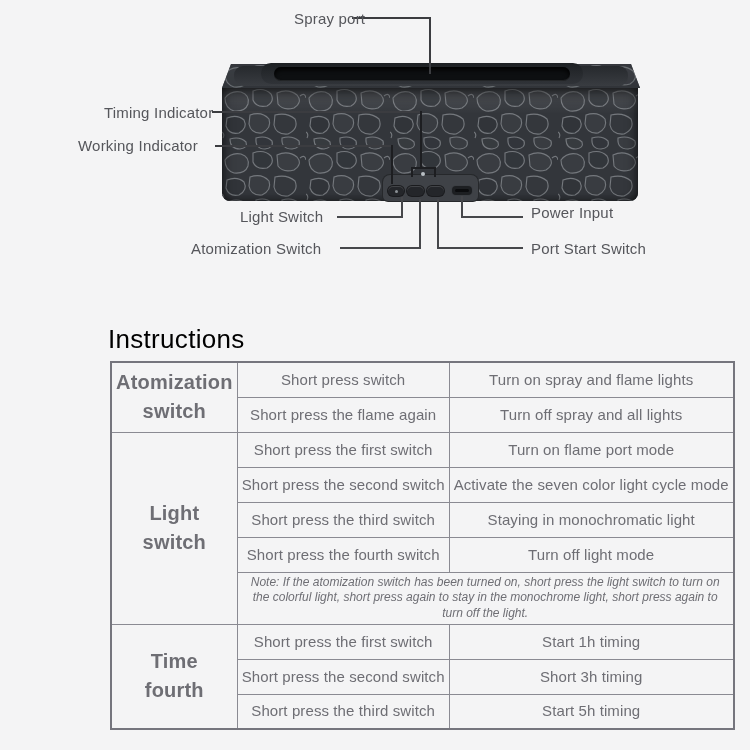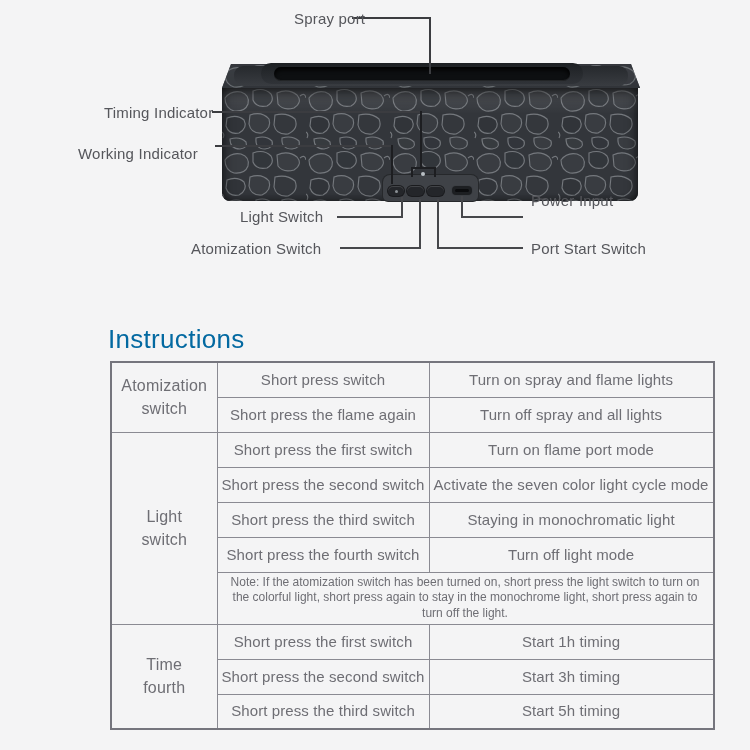--- a/index.html
+++ b/index.html
@@ -70,39 +70,39 @@
     background:#1d1f22;box-shadow:0 0 0 1px #3c3f44;
   }
   .usb .usb-slot{
     position:absolute;left:3px;top:3px;width:14px;height:3px;border-radius:2px;background:#0b0c0e;
   }
   .led{
     position:absolute;border-radius:50%;background:#b9bec3;
   }
   
   .instructions-title{
-    position:absolute;left:108px;top:312px;font-size:26px;color:#0369a1;
+    position:absolute;left:108px;top:312px;font-size:26px;color:#000000;
     letter-spacing:.3px;font-weight:400;margin-top:12px;
   }
   table.instr{
     position:absolute;left:110px;top:361px;border-collapse:collapse;
     table-layout:fixed;border:2px solid #75757d;
   }
   table.instr td{
     border:1px solid #8a8a92;color:#6e6e74;text-align:center;vertical-align:middle;
     padding:2px 4px;overflow:hidden;
   }
   td.glabel{
-    font-size:16px;font-weight:400;color:#5b5b62;text-align:left;
+    font-size:20px;font-weight:700;color:#5b5b62;text-align:left;
     padding-left:12px;white-space:pre-line;line-height:1.45;letter-spacing:.2px;
   }
   td.action .fit, td.result .fit{font-size:15px;letter-spacing:.1px;}
   .fit{display:inline-block;white-space:nowrap;}
   td.note-cell{
-    font-size:12px;text-align:left;padding:5px 10px;line-height:1.3;color:#6e6e74;
+    font-size:12px;text-align:left;padding:5px 10px;line-height:1.3;color:#6e6e74;font-style:italic;
   }
 </style>
 </head>
 <body>
 
 <div class="stage">
 
   <svg width="0" height="0" style="position:absolute">
     <defs>
       <pattern id="crk" width="84" height="62" patternUnits="userSpaceOnUse">
@@ -174,24 +174,24 @@
     <div class="dline" style="left:340px;top:247px;width:81px;height:2px;"></div>
 
     <div class="dline" style="left:437px;top:199px;width:2px;height:50px;"></div>
     <div class="dline" style="left:437px;top:247px;width:86px;height:2px;"></div>
 
     <div class="dline" style="left:461px;top:196px;width:2px;height:22px;"></div>
     <div class="dline" style="left:461px;top:216px;width:62px;height:2px;"></div>
 
     <span class="callout" style="left:267px;top:10px;margin-left:27px;">Spray port</span>
     <span class="callout" style="left:104px;top:104px;">Timing Indicator</span>
-    <span class="callout" style="left:78px;top:145px;">Working Indicator</span>
+    <span class="callout" style="left:78px;top:137px;">Working Indicator</span>
     <span class="callout" style="left:240px;top:208px;">Light Switch</span>
     <span class="callout" style="left:191px;top:240px;">Atomization Switch</span>
-    <span class="callout" style="left:531px;top:192px;">Power Input</span>
+    <span class="callout" style="left:531px;top:204px;">Power Input</span>
     <span class="callout" style="left:531px;top:240px;">Port Start Switch</span>
   </div>
 
   <h2 class="instructions-title">Instructions</h2>
 
   <table class="instr">
     <colgroup>
       <col style="width:106px">
         <col style="width:175px">
         <col style="width:223px">
@@ -229,21 +229,21 @@
           <td colspan="2" class="note-cell">Note: If the atomization switch has been turned on, short press the light switch to turn on the colorful light, short press again to stay in the monochrome light, short press again to turn off the light.</td>
         </tr>
         <tr style="height: 35px;">
           <td class="glabel" rowspan="3">Time
 fourth</td>
           <td class="action"><span class="fit">Short press the first switch</span></td>
           <td class="result"><span class="fit">Start 1h timing</span></td>
         </tr>
         <tr style="height: 35px;">
           <td class="action"><span class="fit">Short press the second switch</span></td>
-          <td class="result"><span class="fit">Start 3h timing</span></td>
+          <td class="result"><span class="fit">Short 3h timing</span></td>
         </tr>
         <tr style="height: 35px;">
           <td class="action"><span class="fit">Short press the third switch</span></td>
           <td class="result"><span class="fit">Start 5h timing</span></td>
         </tr>
       </tbody>
   </table>
 
 </div>
 

